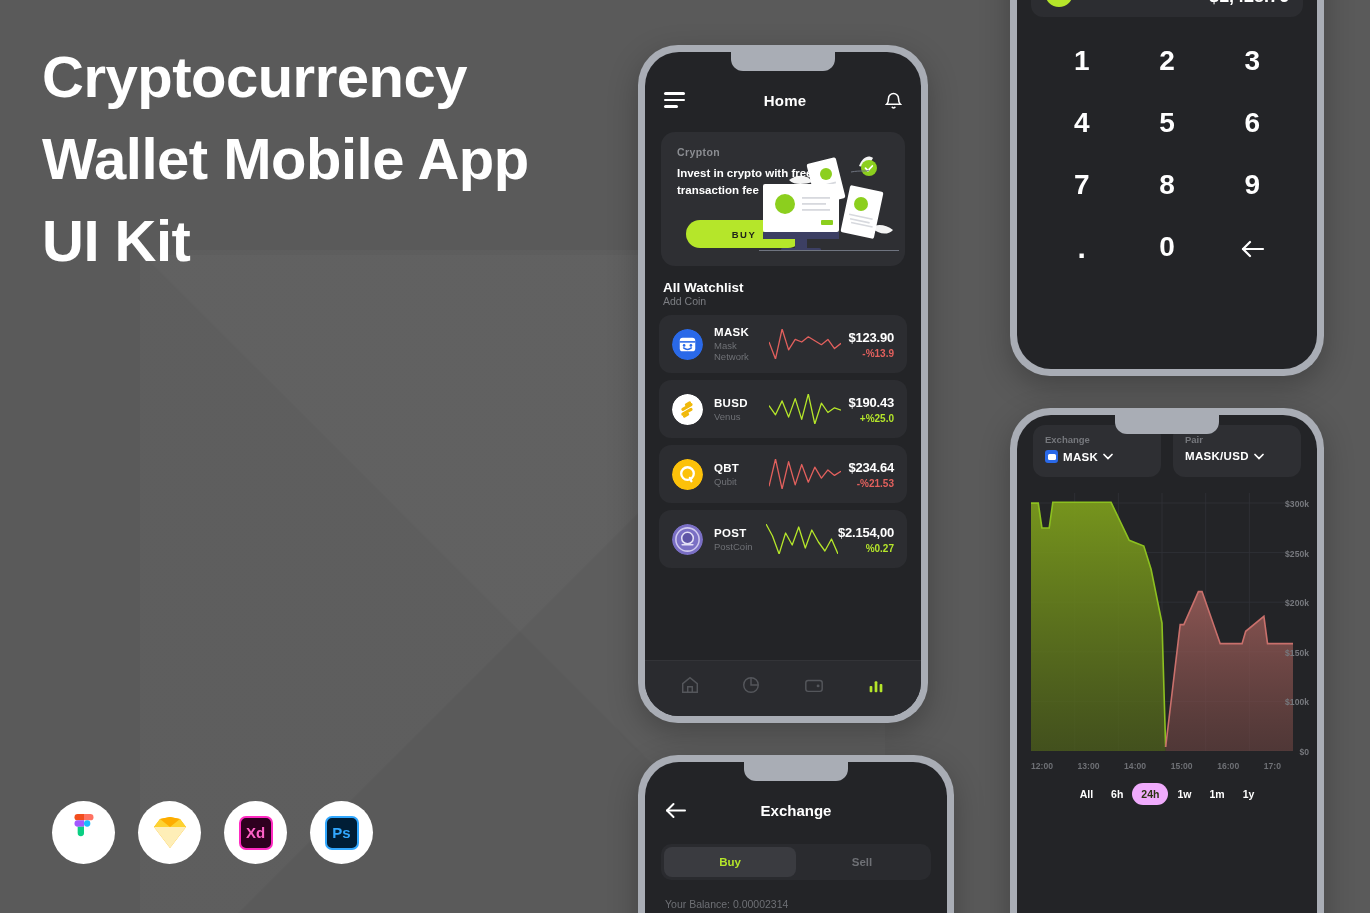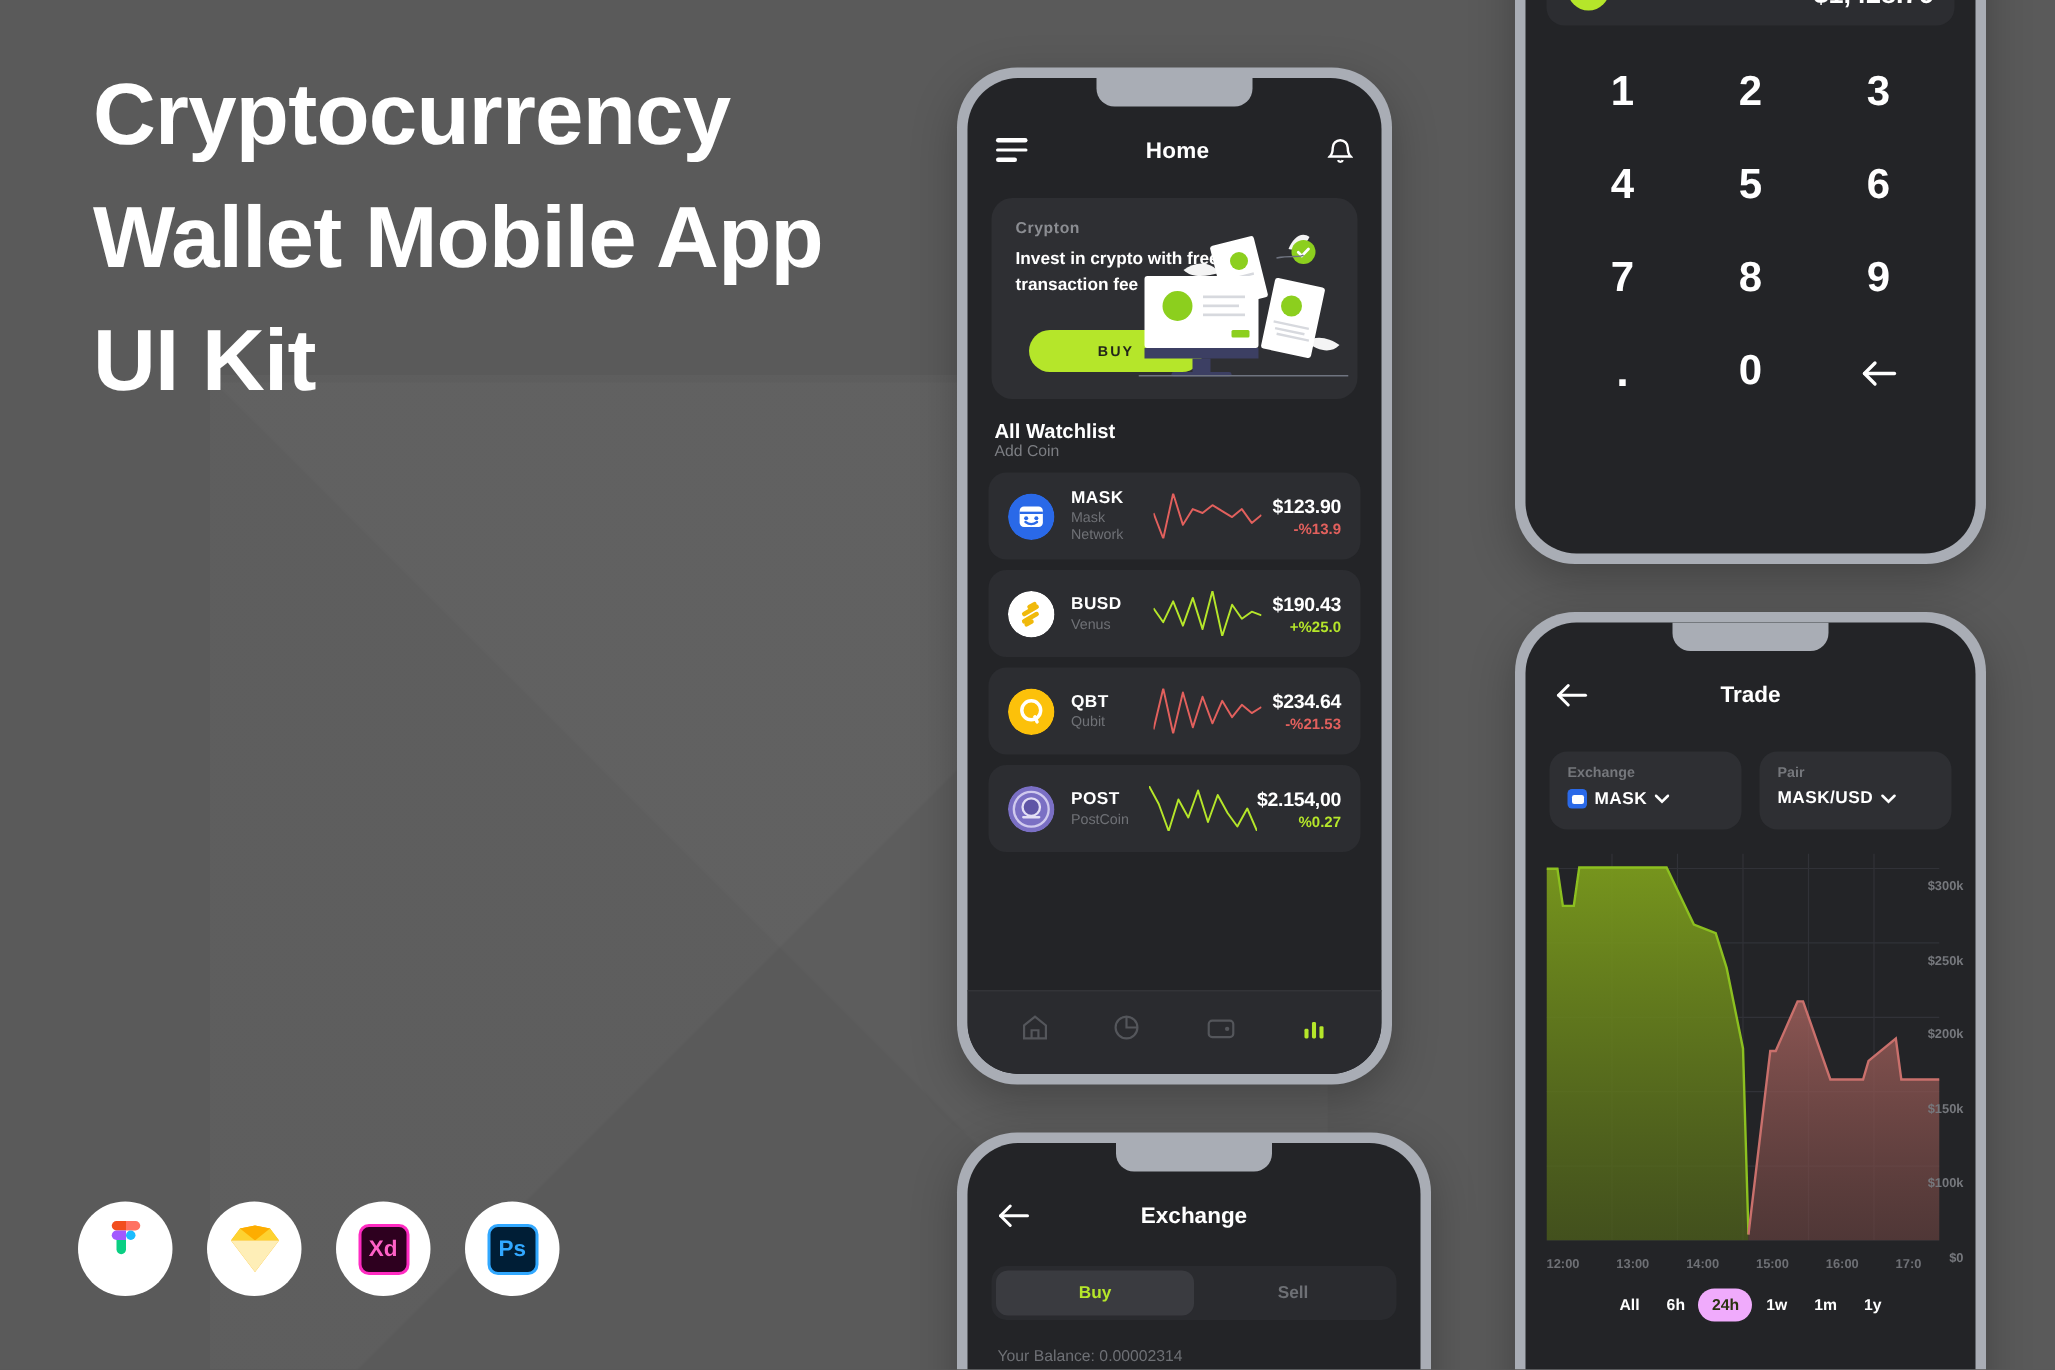--- a/index.html
+++ b/index.html
@@ -36,21 +36,21 @@
   .headline {
     position: absolute;
     left: 42px; top: 36px;
     width: 560px;
     color: #ffffff;
     font-size: 58px;
     font-weight: bold;
     line-height: 82px;
     letter-spacing: -0.5px;
   }
-  .headline div { white-space: nowrap; margin-left: 20px; }
+  .headline div { white-space: nowrap; }
 
   
   .badges { position: absolute; left: 52px; top: 801px; display: flex; gap: 23px; }
   .badge {
     width: 63px; height: 63px; border-radius: 50%;
     background: #ffffff;
     display: flex; align-items: center; justify-content: center;
   }
 
   
@@ -166,21 +166,21 @@
   .back-bar { height:56px; display:flex; align-items:center; margin-top:20px; position:relative; padding:0 20px; }
   .back-bar .ttl { position:absolute; left:0; right:0; text-align:center; color:#fff; font-size:15px; font-weight:bold; }
   .selectors { display:flex; gap:12px; padding: 10px 16px 0 16px; }
   .sel { flex:1; background:#2e2f33; border-radius:12px; height:52px; padding:9px 12px; }
   .sel-lab { color:#75777c; font-size:9.5px; font-weight:bold; }
   .sel-val { color:#fff; font-size:11.5px; font-weight:bold; margin-top:5px; display:flex; align-items:center; gap:5px; letter-spacing:0.3px;}
   .mask-mini { width:13px; height:13px; border-radius:3px; background:#2a69e8; display:inline-block; position:relative; }
   .mask-mini::after{ content:""; position:absolute; left:2.5px; top:3.5px; width:8px; height:6px; background:#fff; border-radius:1.5px;}
   .chart-wrap { position:relative; margin: 16px 0 0 0; height: 262px; }
   .yaxis { position:absolute; right:4px; top:0; height:255px; width:42px; }
-  .ylab { position:absolute; color:#76787d; font-size:8.6px; font-weight:bold; right:4px;margin-top:10px; }
+  .ylab { position:absolute; color:#76787d; font-size:8.6px; font-weight:bold; right:4px; }
   .xaxis { display:flex; justify-content:space-between; padding: 6px 36px 0 14px; }
   .xlab { color:#6e7075; font-size:8.6px; font-weight:bold; }
   .ranges { display:flex; justify-content:center; padding: 12px 22px 0 22px; align-items:center; }
   .range { color:#fff; font-size:10.5px; font-weight:bold; padding: 5px 9px; border-radius:12px; cursor:pointer; }
   .range.active { background:#f0abfc; color:#2a3310; }
 
   
   #phone-exchange { left: 638px; top: 755px; width: 316px; height: 330px; }
   .seg {
     margin: 6px 16px 0 16px; height:36px; background:#2a2b2f; border-radius:10px;
@@ -432,27 +432,20 @@
               <path d="M24 11H4"></path>
               <path d="M11 4 4 11l7 7"></path>
             </svg></div>
         </div>
     </div>
   </div>
 
   <div class="phone" id="phone-trade">
     <div class="phone-inner">
       <div class="notch"></div>
-      <div class="back-bar">
-        <svg width="22" height="17" viewBox="0 0 22 17" fill="none" stroke="#fff" stroke-width="2" stroke-linecap="round" stroke-linejoin="round" style="position:relative;z-index:2">
-          <path d="M20 8.5H2"></path>
-            <path d="M8.5 2 2 8.5 8.5 15"></path>
-        </svg>
-        <div class="ttl">Trade</div>
-      </div>
 
       <div class="selectors">
         <div class="sel">
           <div class="sel-lab">Exchange</div>
           <div class="sel-val">
             <span class="mask-mini"></span>
             <span>MASK</span>
             <svg width="10" height="7" viewBox="0 0 10 7" fill="none" stroke="#fff" stroke-width="1.7" stroke-linecap="round">
                 <path d="M1 1.5 5 5.5 9 1.5"></path>
               </svg>

